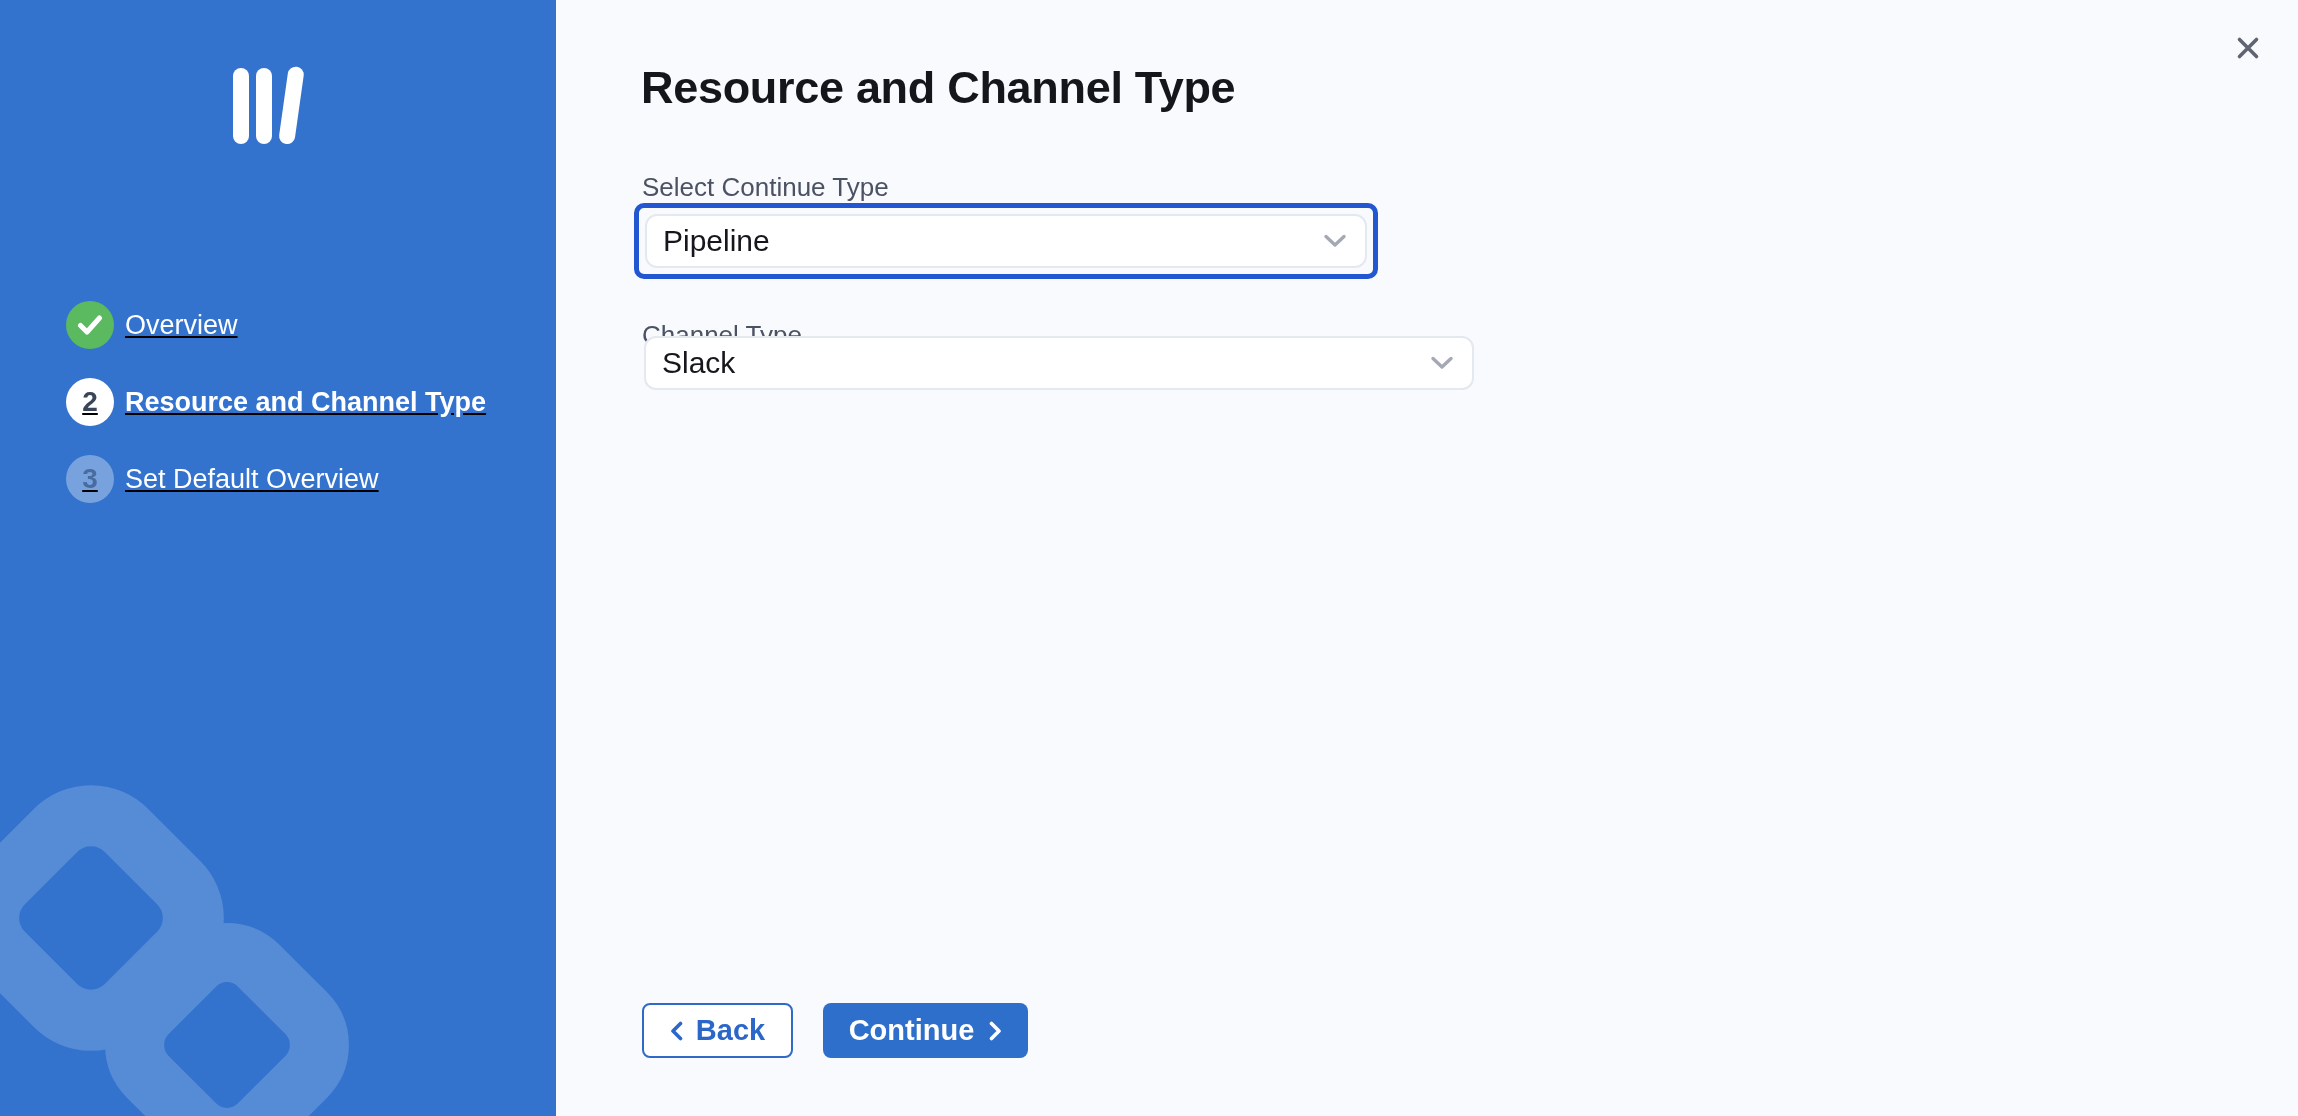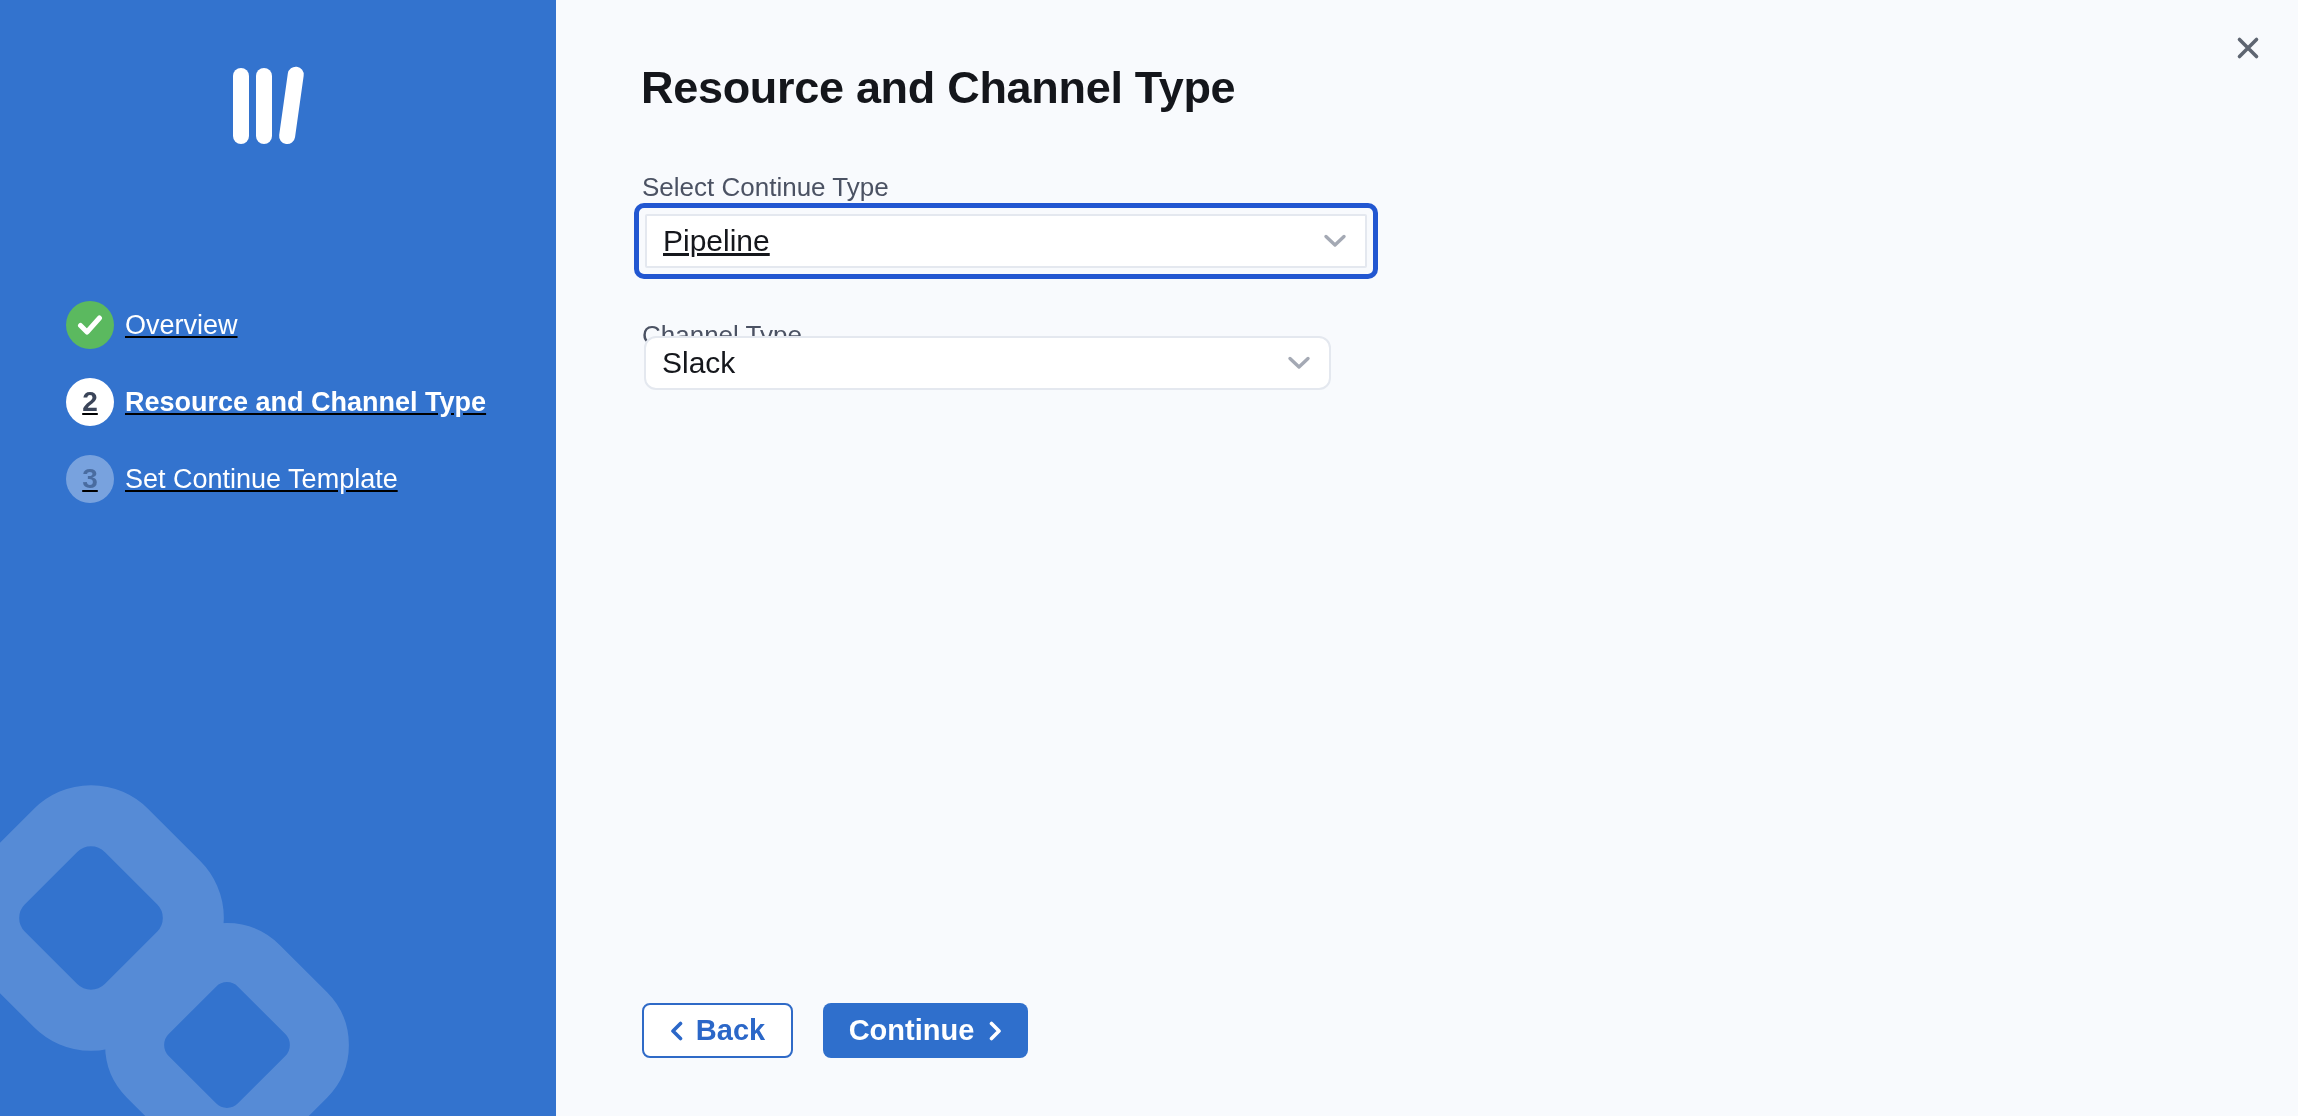--- a/index.html
+++ b/index.html
@@ -50,26 +50,26 @@
   .label-channel{top:297px;margin-top:23px;}
 
   .focus-ring{
     position:absolute;left:78px;top:203px;width:744px;height:76px;
     box-sizing:border-box;border:5px solid #2257d1;border-radius:10px;
     padding:6px;background:transparent;
   }
   .select{
     box-sizing:border-box;
     display:flex;align-items:center;justify-content:space-between;
-    width:687px;height:54px;background:#ffffff;
+    width:830px;height:54px;background:#ffffff;
     border:2px solid #e4e8ef;border-radius:12px;
     font-size:30px;color:#15171c;
     padding:0 18px 0 16px;cursor:pointer;
   }
-  .focus-ring .select{width:100%;height:100%;border-radius:2px;text-decoration:underline;}
+  .focus-ring .select{width:100%;height:100%;border-radius:12px;}
   .select-channel{position:absolute;left:88px;top:336px;}
 
   .btn-row{position:absolute;left:86px;top:1003px;display:flex;gap:30px;border-radius:22px;}
   button{font-family:"Liberation Sans", sans-serif;}
   .btn{
     box-sizing:border-box;height:55px;border-radius:8px;
     display:flex;align-items:center;justify-content:center;
     font-size:29px;font-weight:700;cursor:pointer;
   }
   .btn-back{
@@ -105,21 +105,21 @@
           </svg>
         </span>
         <span class="step-lbl">Overview</span>
       </li>
       <li class="step active">
         <span class="circle active">2</span>
         <span class="step-lbl">Resource and Channel Type</span>
       </li>
       <li class="step">
         <span class="circle future">3</span>
-        <span class="step-lbl">Set Continue Template</span>
+        <span class="step-lbl">Set Default Overview</span>
       </li>
     </ul>
 
     <svg class="watermark" width="556" height="520" viewBox="0 0 556 520">
       <g opacity="0.17" fill="none" stroke="#ffffff">
         <rect x="4" y="235" width="174" height="174" rx="50" stroke-width="61" transform="rotate(45 91 322)"></rect>
         <rect x="148.5" y="370.5" width="157" height="157" rx="45" stroke-width="59" transform="rotate(45 227 449)"></rect>
       </g>
     </svg>
   </aside>

